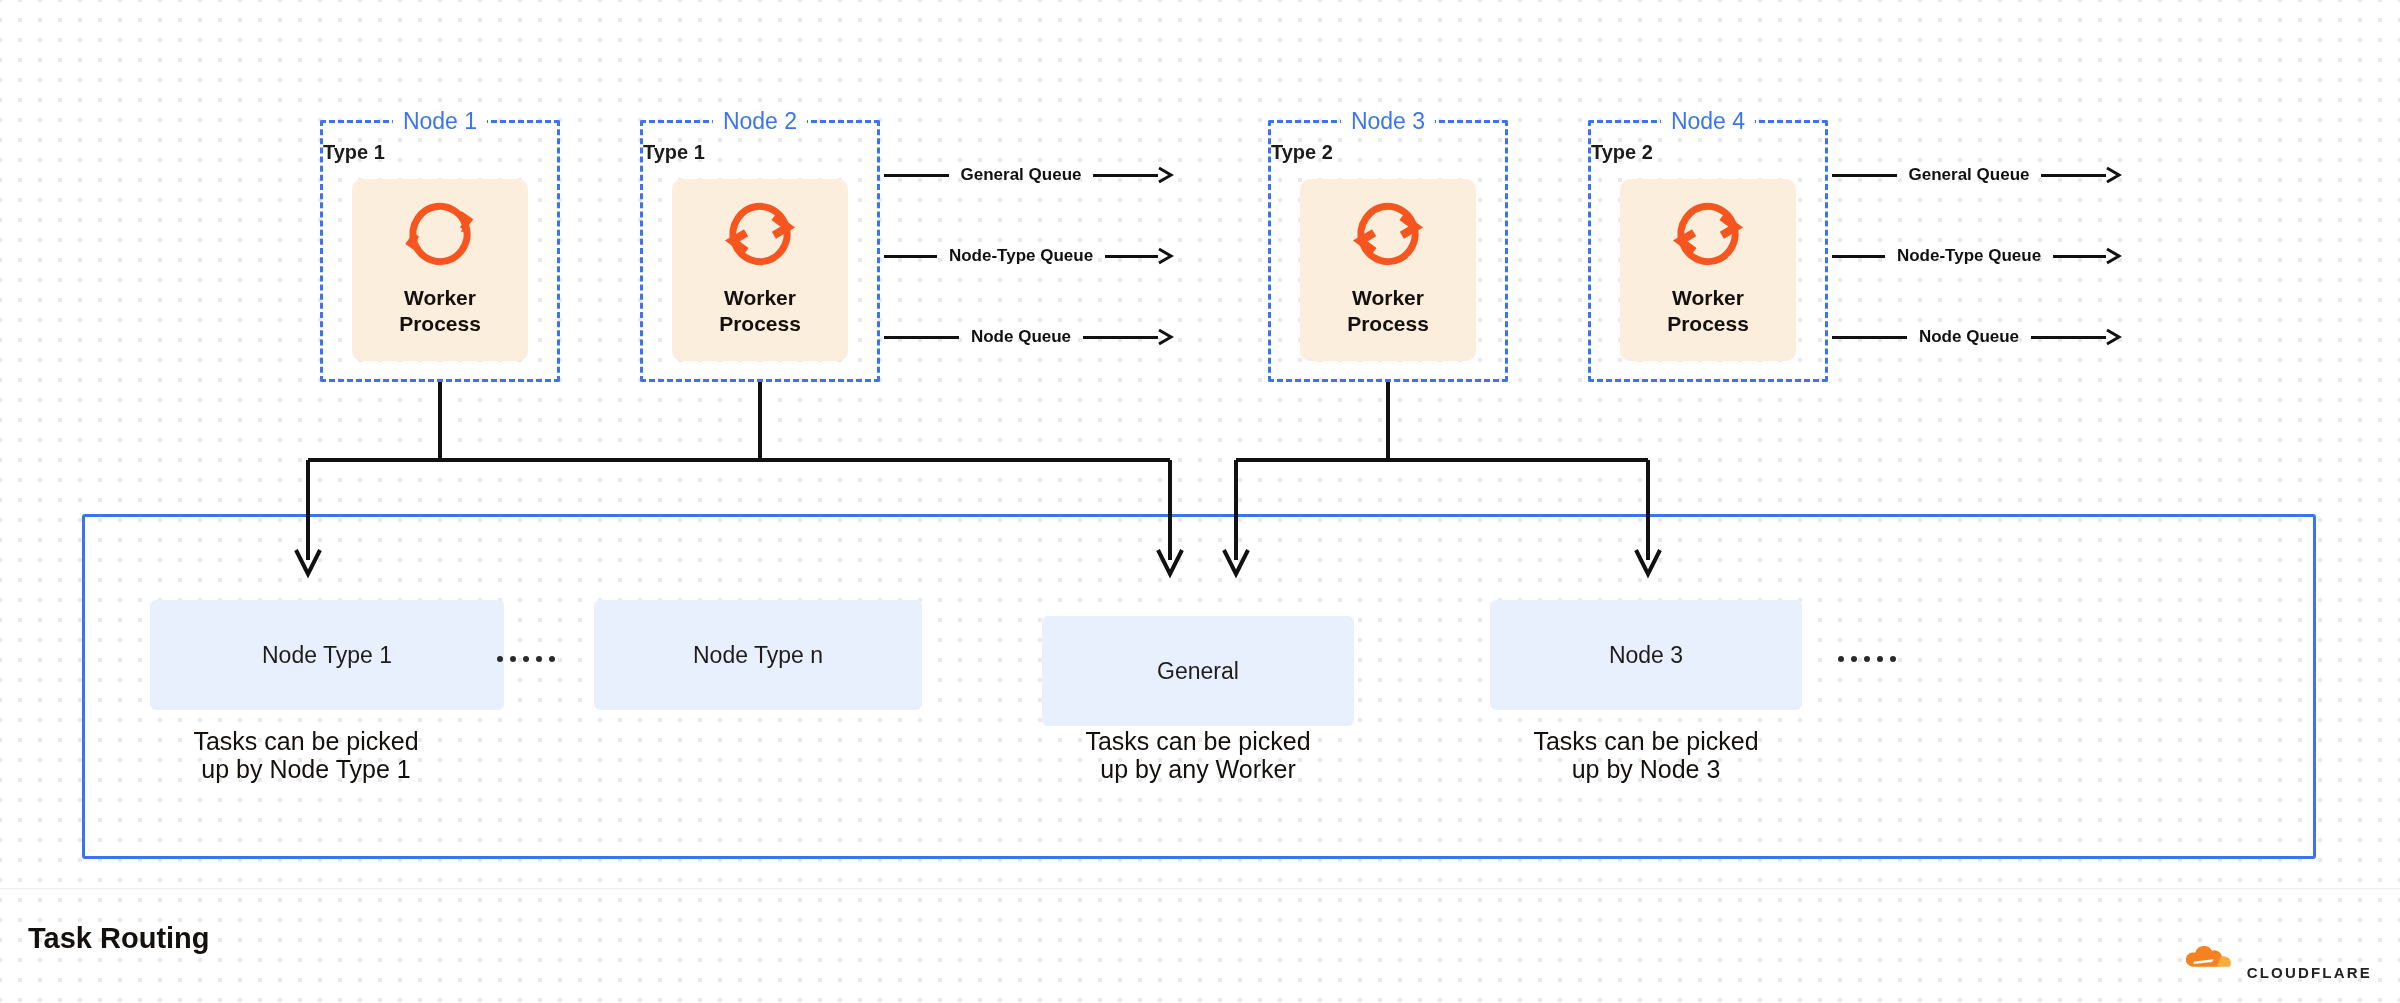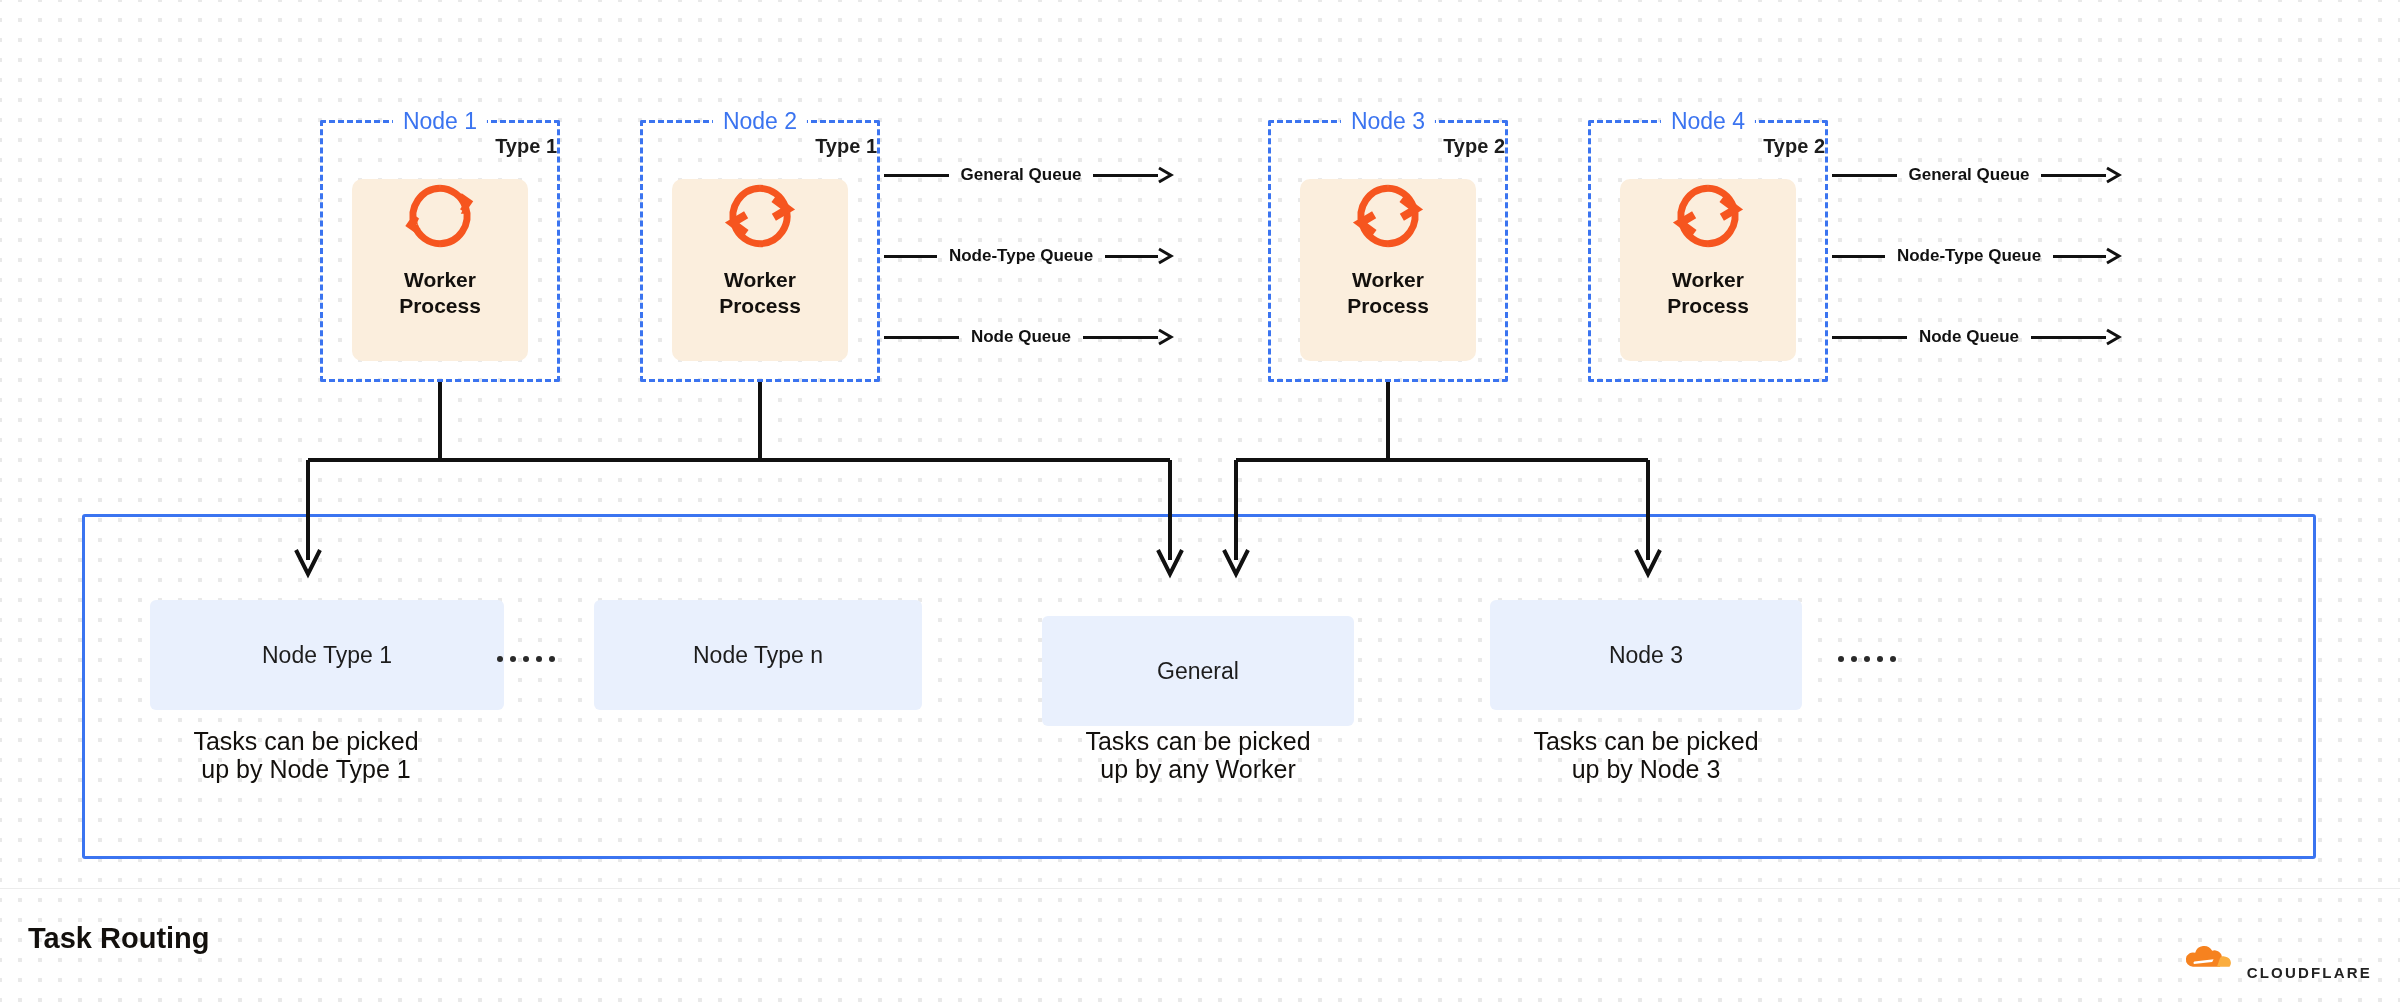--- a/index.html
+++ b/index.html
@@ -37,41 +37,42 @@
     background: #ffffff;
     padding: 0 10px;
     color: #3b74f0;
     font-size: 23px;
     font-weight: 400;
     white-space: nowrap;
     line-height: 30px;
   }
   .node-type {
     position: absolute;
-    top: 12px;
+    top: 18px;
     left: 0;
     right: 0;
-    text-align: right;
+    text-align: left;
     color: #1d1d1d;
     font-size: 20px;
     font-weight: 700;
   }
   .worker-card {
     position: absolute;
     left: 50%;
     transform: translateX(-50%);
     top: 56px;
     width: 176px;
     height: 182px;
     background: #fbeedd;
     border-radius: 10px;
     display: flex;
     flex-direction: column;
     align-items: center;
     justify-content: flex-start;
+    padding-top: 18px;
     box-sizing: border-box;
   }
   .worker-icon { width: 74px; height: 74px; display:block; }
   .worker-label {
     margin-top: 14px;
     text-align: center;
     font-size: 21px;
     font-weight: 700;
     color: #13100d;
     line-height: 26px;

